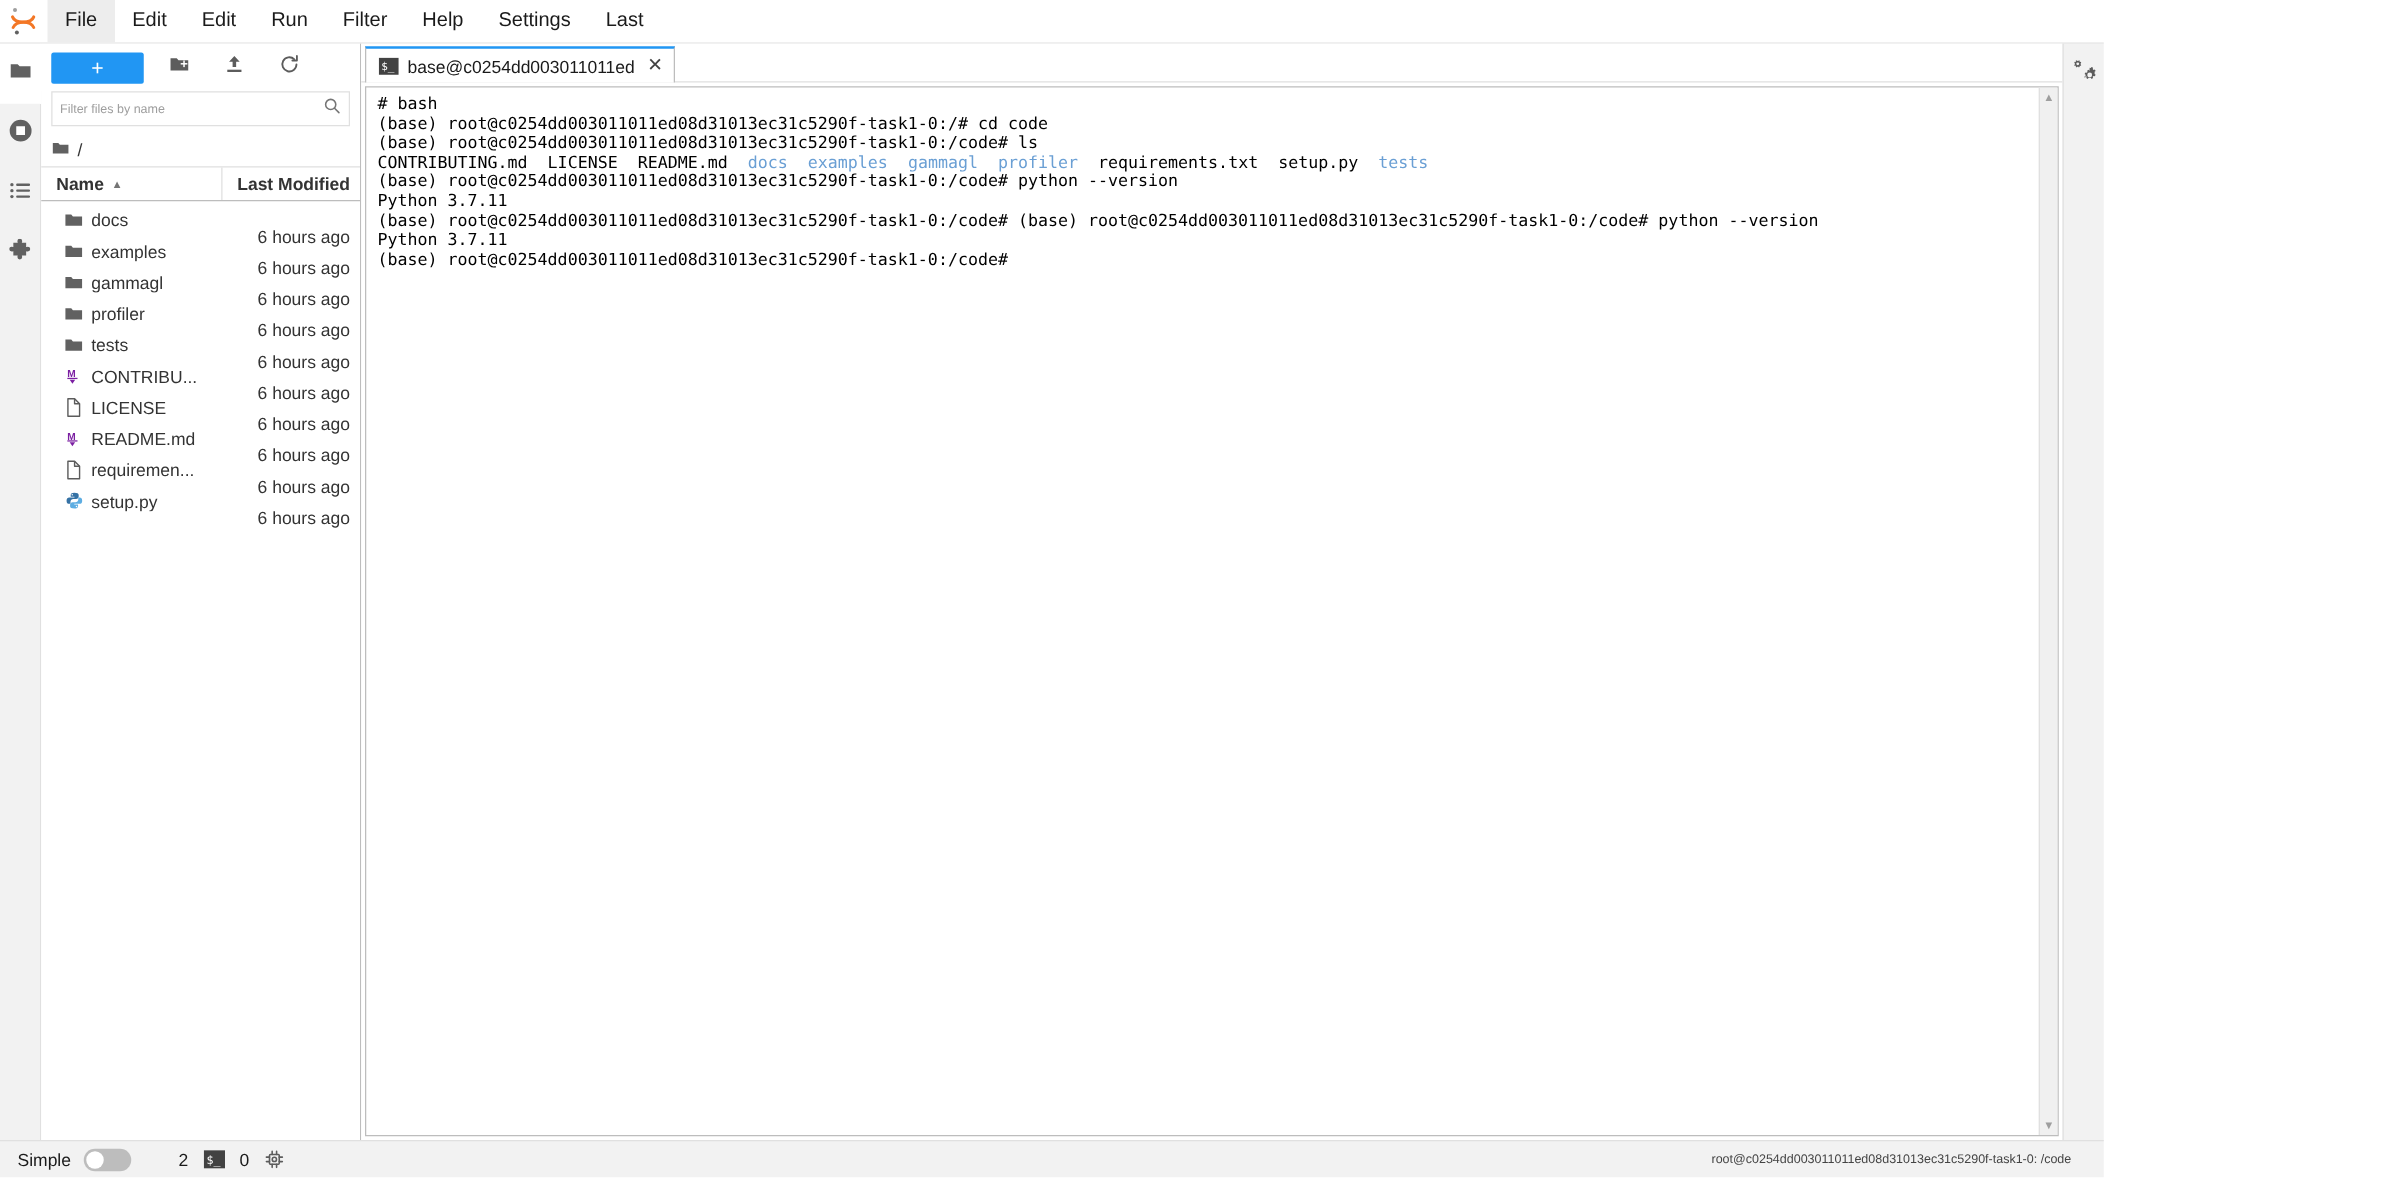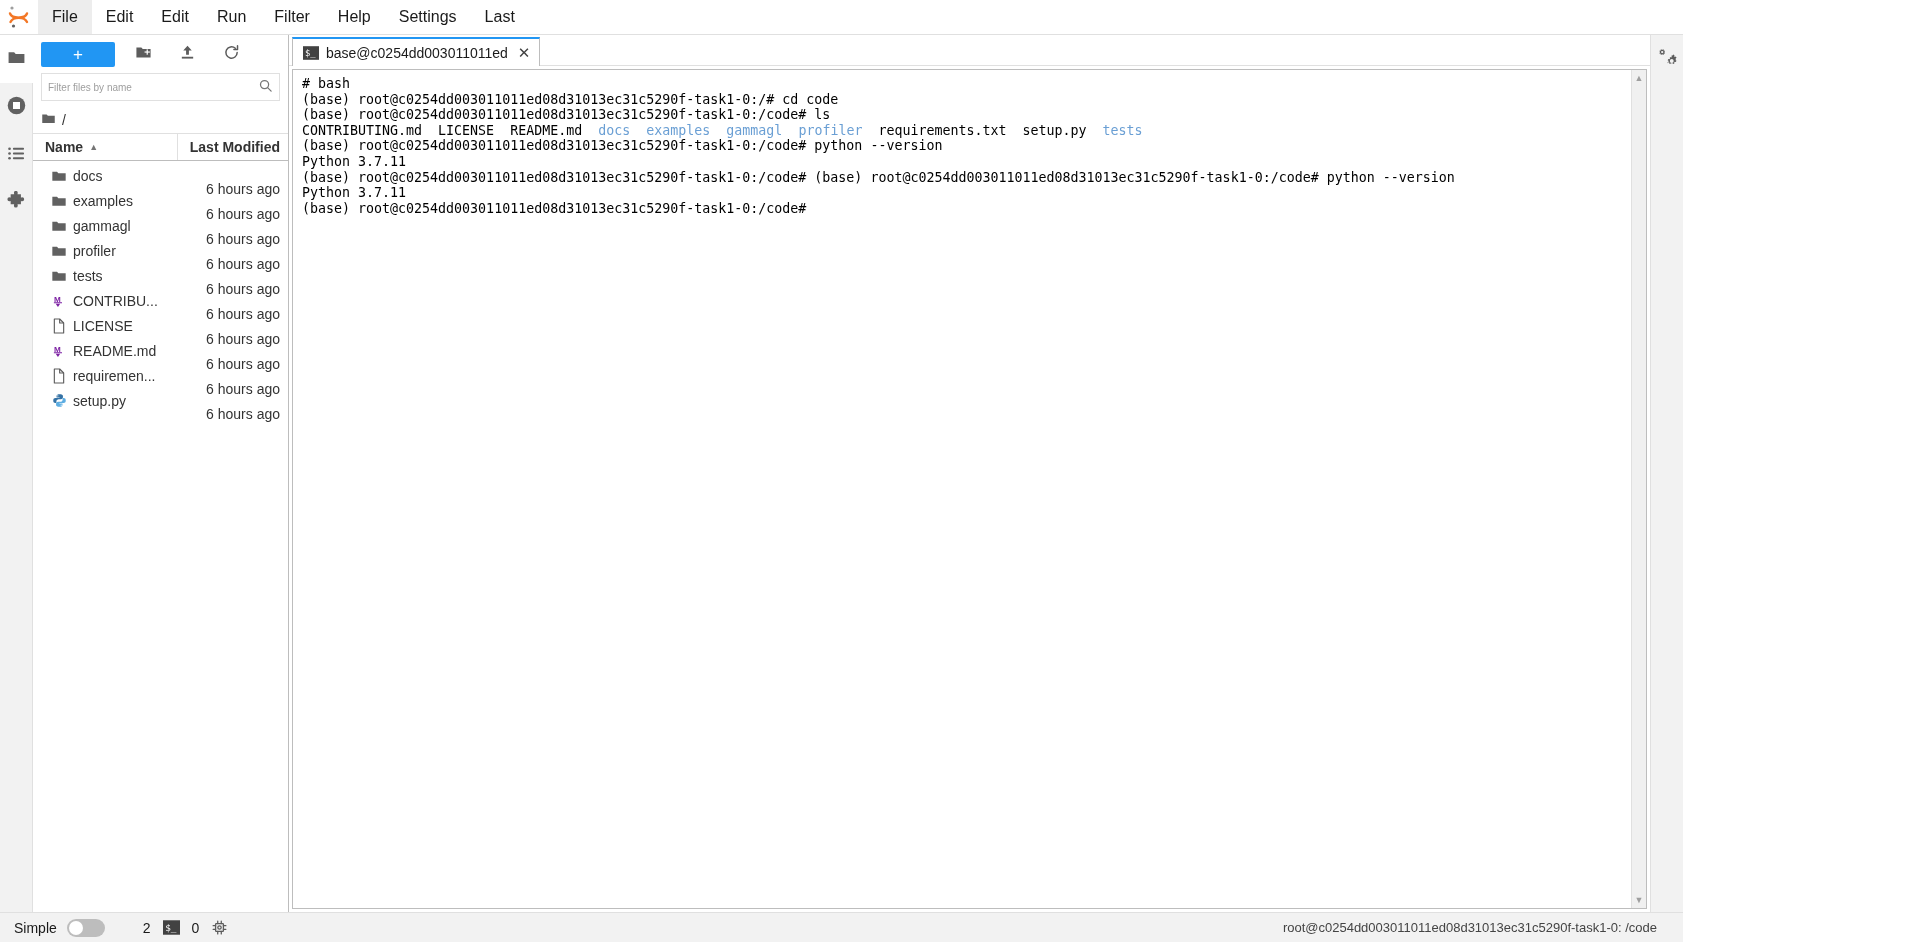--- a/index.html
+++ b/index.html
@@ -212,21 +212,21 @@
   
   .statusbar {
     height: 30px; min-height: 30px;
     background: #f2f2f2;
     border-top: 1px solid #e0e0e0;
     display: flex; align-items: center;
     font-size: 14px; color: #333;
     padding: 0 8px 0 14px;
   }
   .sb-left { display: flex; align-items: center; gap: 10px; }
-  .sb-right { margin-left: auto; color: #444; padding-right: 18px; font-size: 13px; }
+  .sb-right { margin-left: auto; color: #444; padding-right: 18px; font-size: 10px; }
   .sb-label { color: #1a1a1a; }
   .toggle {
     width: 38px; height: 18px; border-radius: 9px;
     background: #bdbdbd; position: relative; cursor: pointer;
   }
   .toggle .knob {
     position: absolute; top: 2px; left: 2px;
     width: 14px; height: 14px; border-radius: 50%;
     background: #fff;
   }

